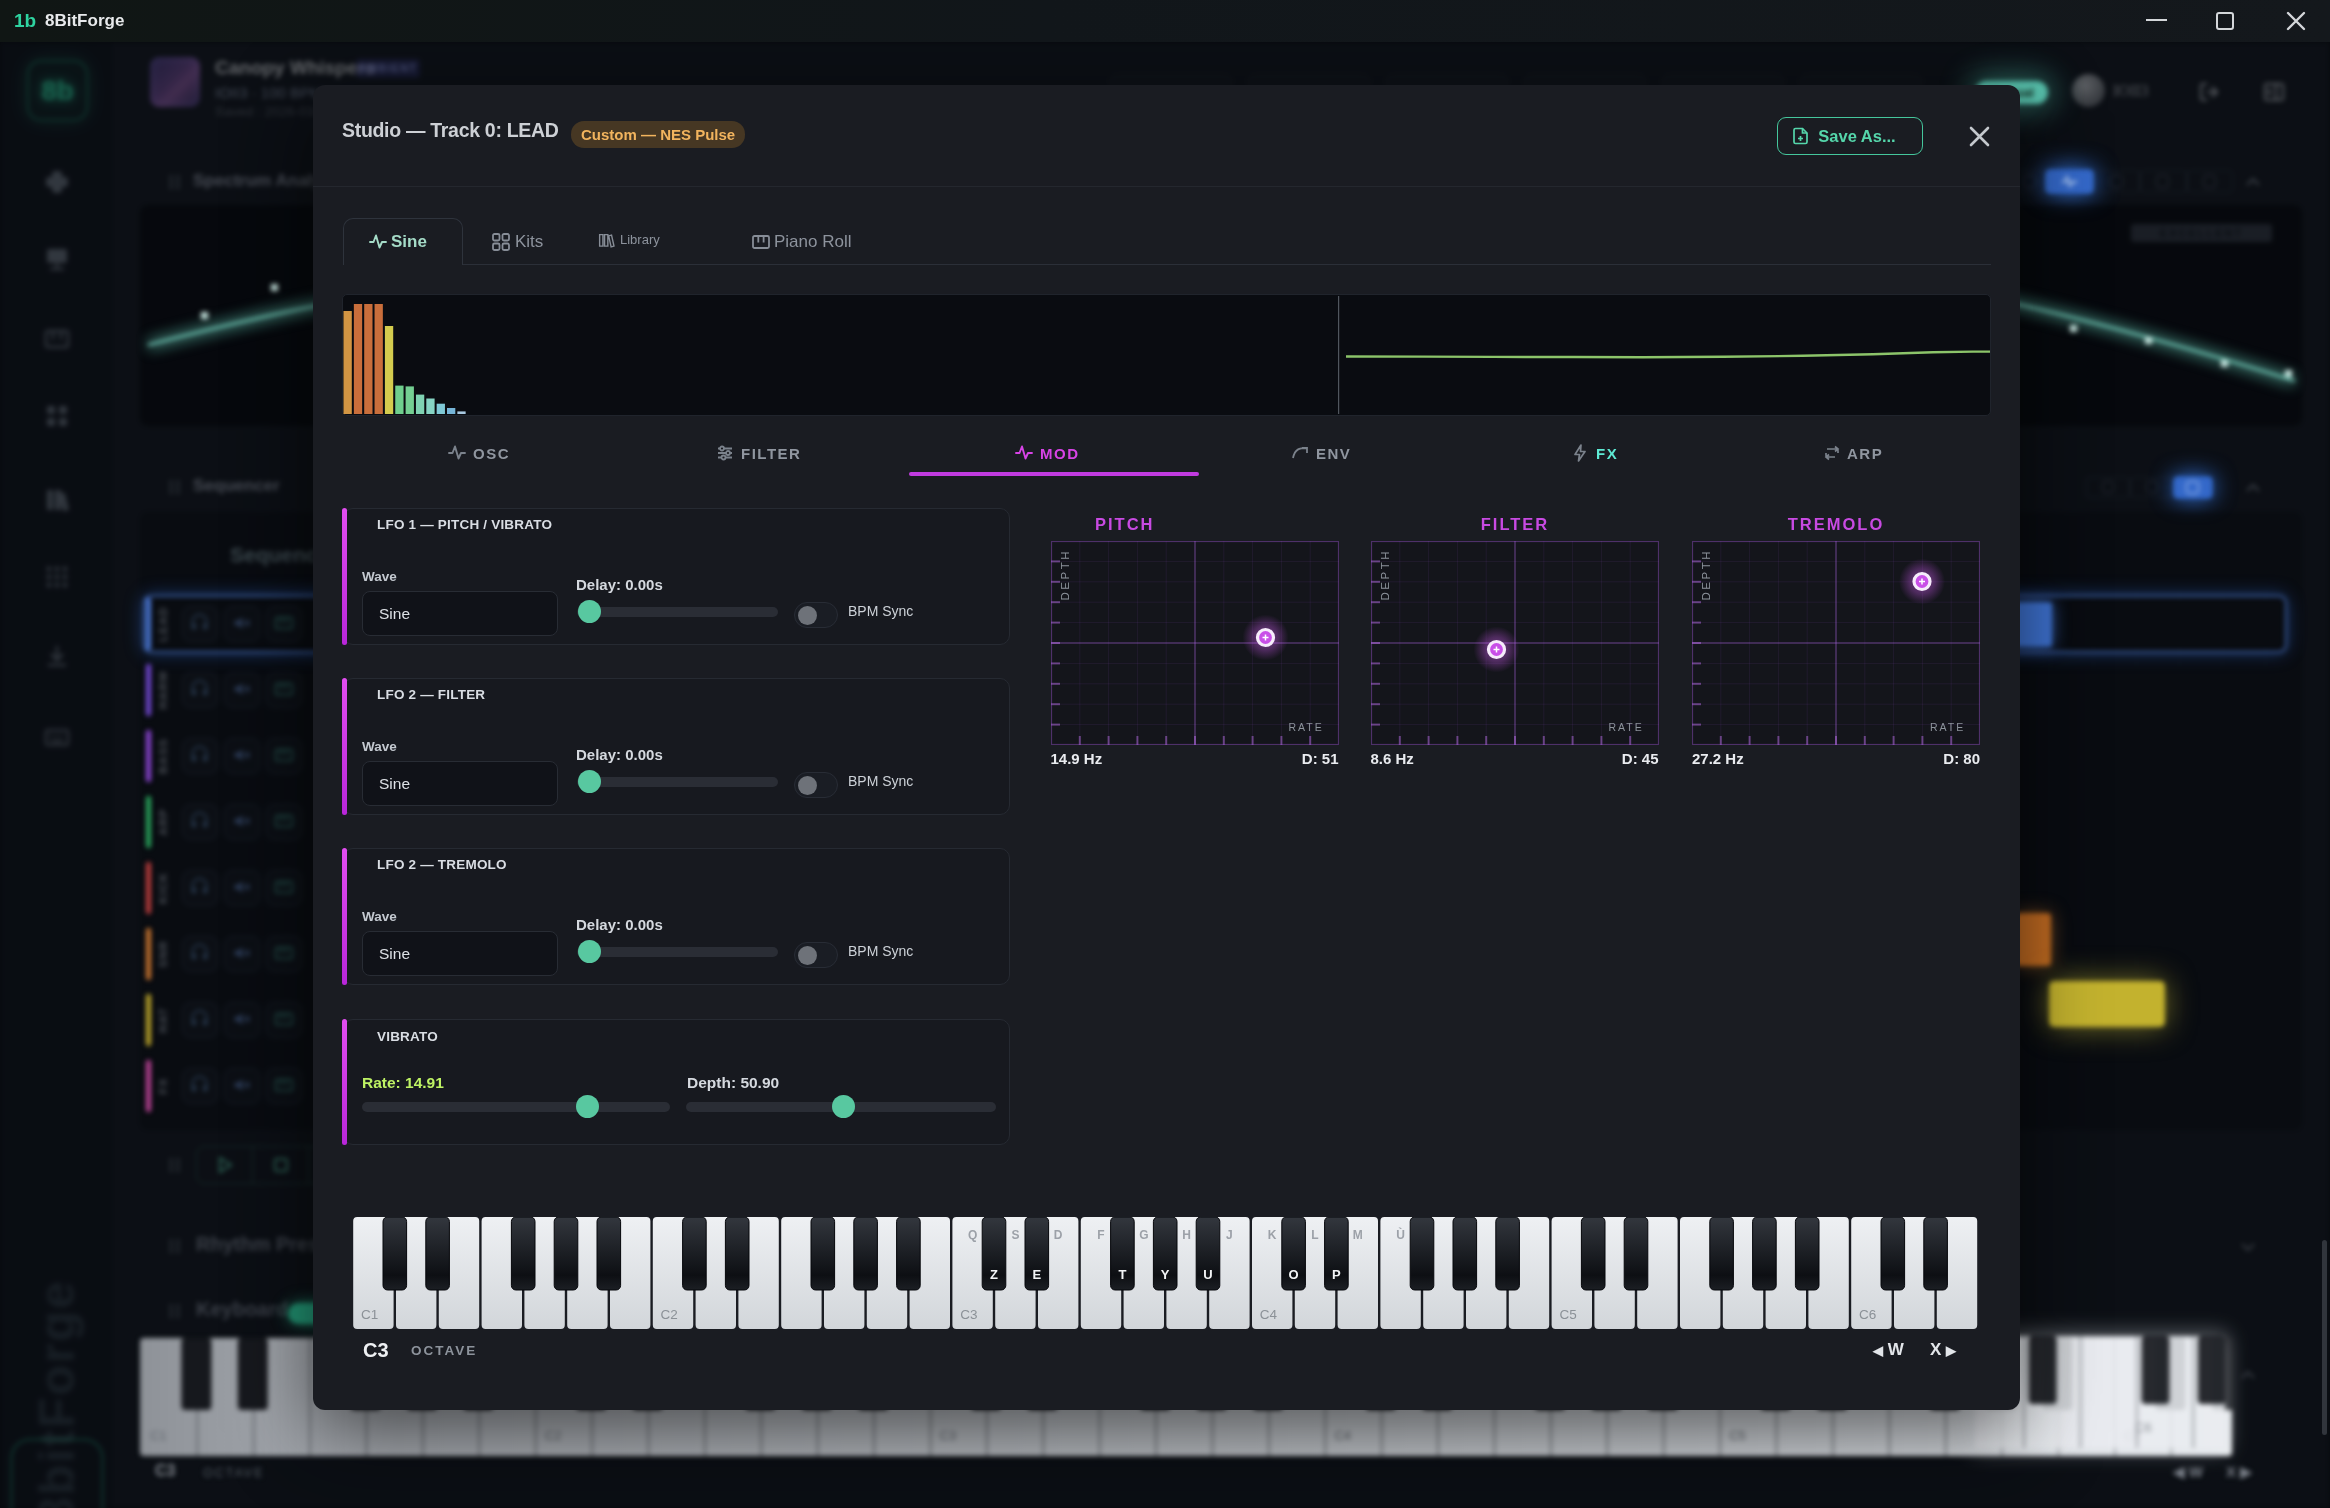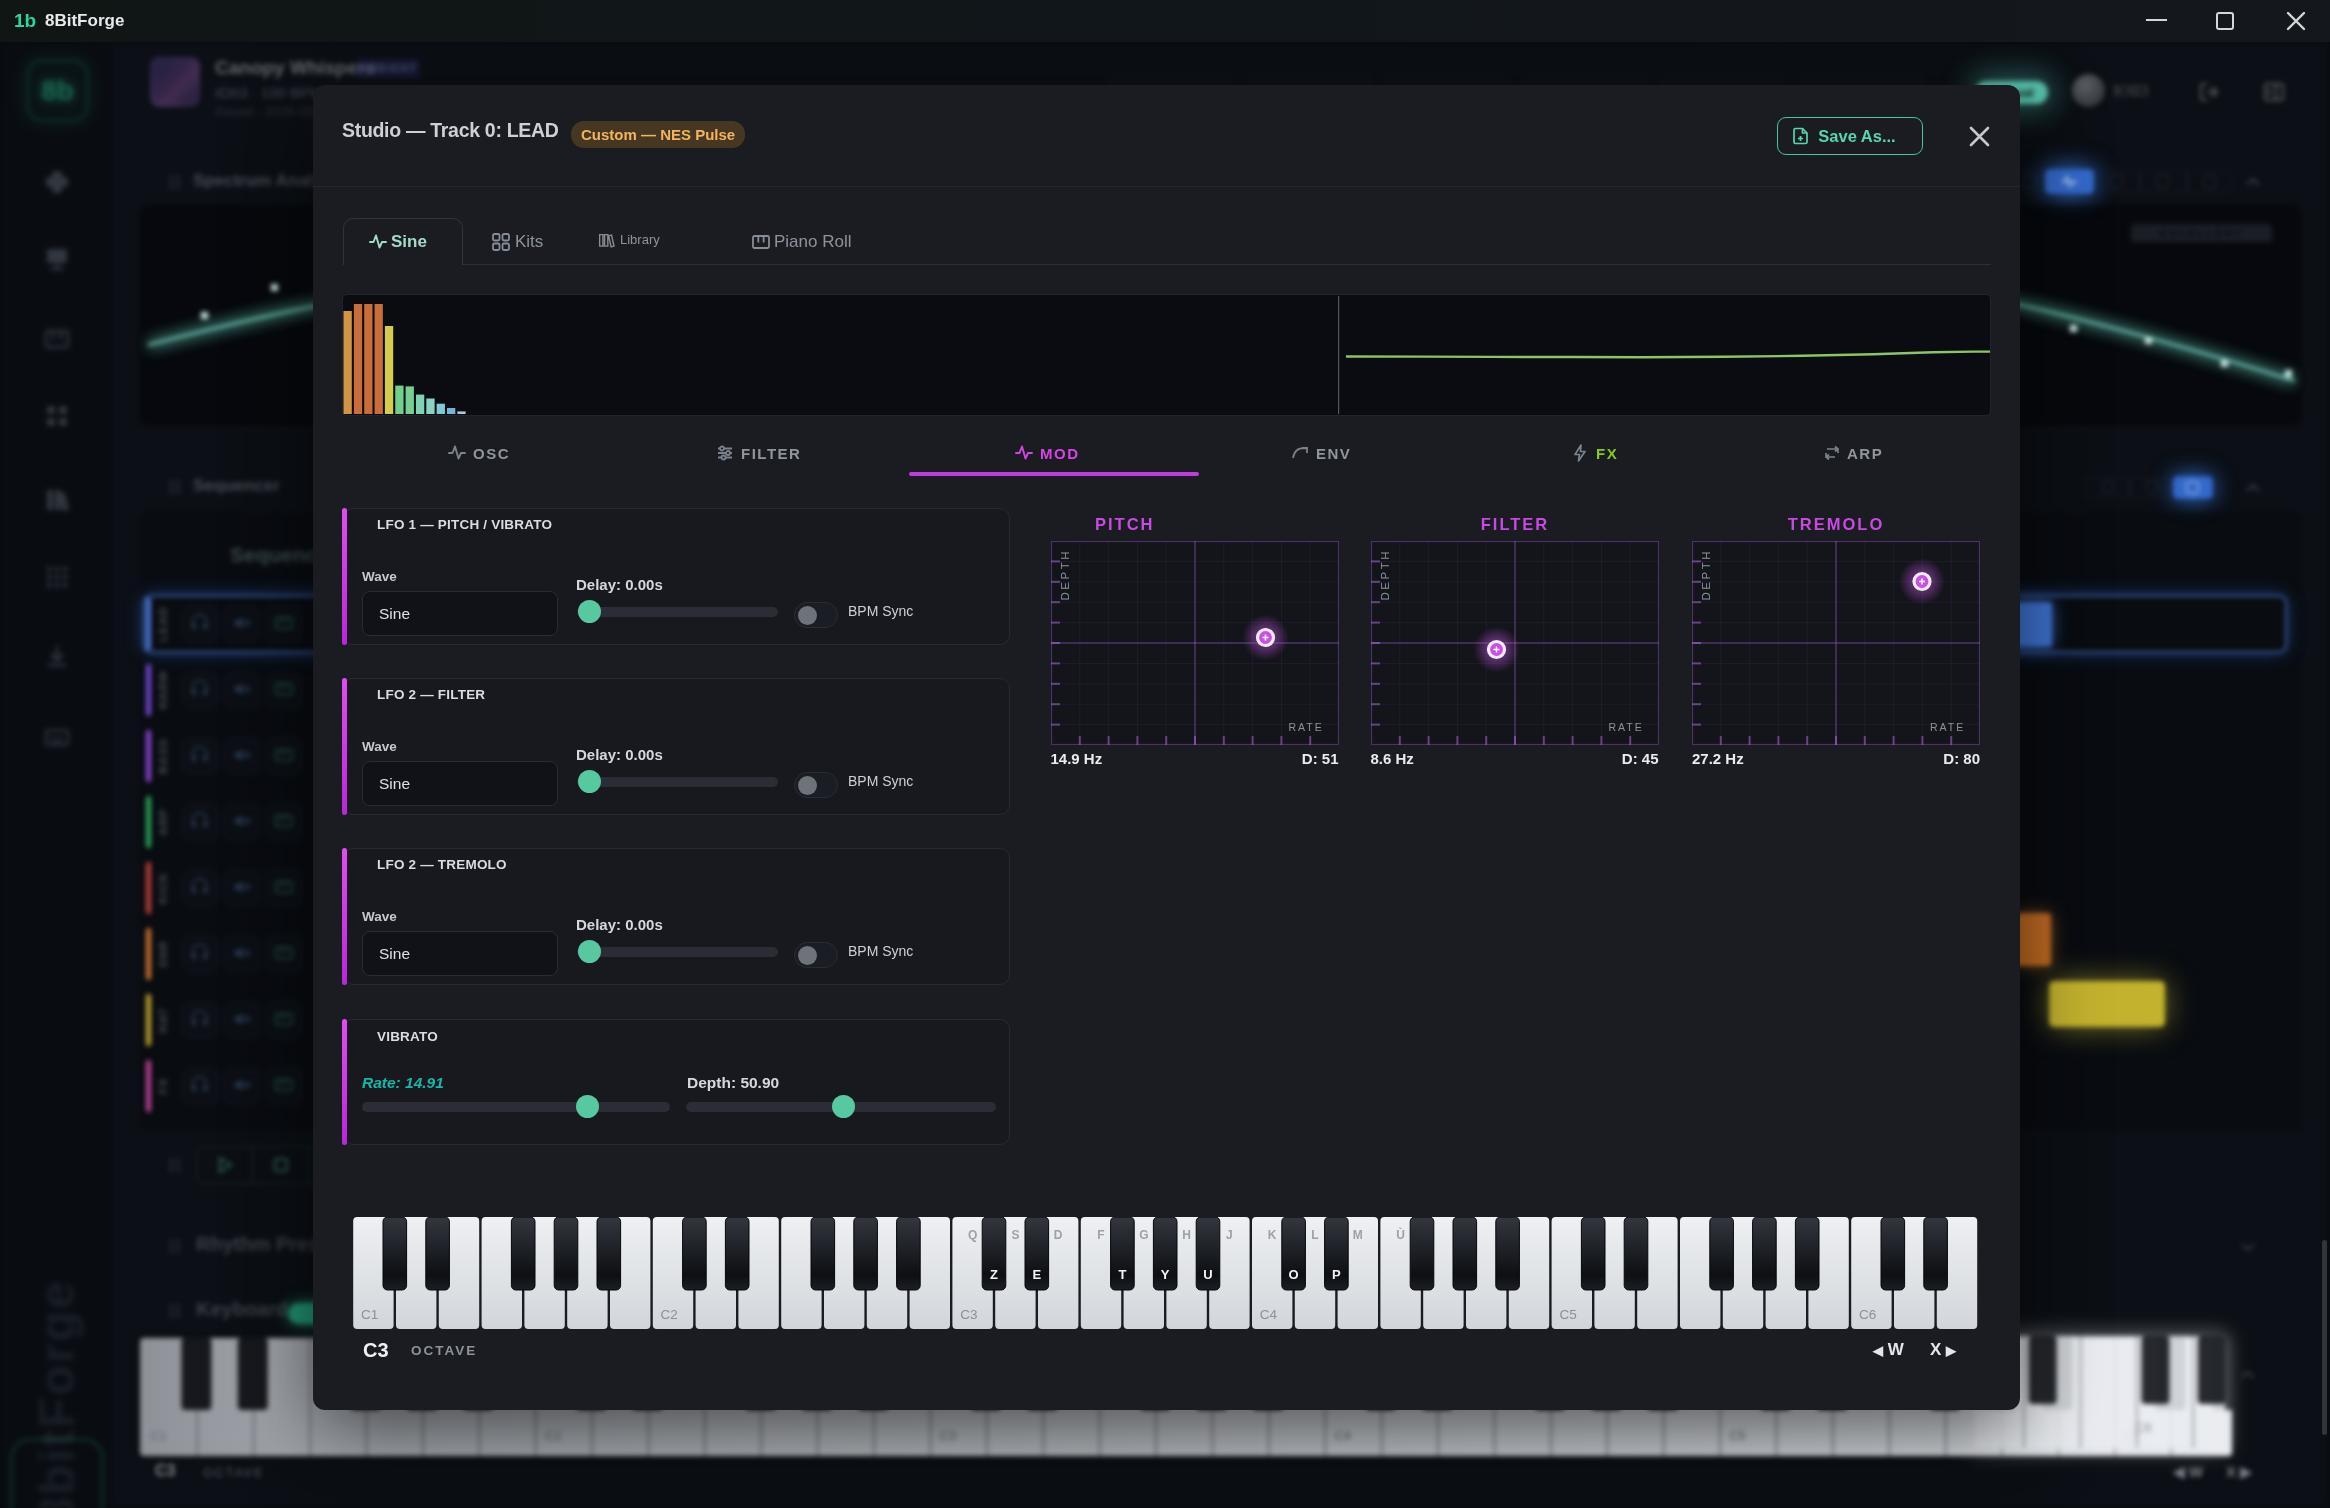--- a/index.html
+++ b/index.html
@@ -548,21 +548,21 @@
       <path d="M1 9 h3.5 l2.5-6.5 3.5 12 2.5-5.5 H17" fill="none" stroke="#d743e6" stroke-width="1.9" stroke-linejoin="round" stroke-linecap="round"></path>
     </svg>
 <div class="abs" style="left:727px;top:360px;font-size:15px;font-weight:700;letter-spacing:1.5px;color:#d743e6;">MOD</div>
 <svg class="abs" style="left:978px;top:359px;" width="18" height="18" viewBox="0 0 18 18">
       <path d="M2 14 C4 5,8 4,16 4 M11 4 h5 v5" fill="none" stroke="#7b828c" stroke-width="1.8"></path>
     </svg>
 <div class="abs" style="left:1003px;top:360px;font-size:15px;font-weight:700;letter-spacing:1.5px;color:#9096a0;">ENV</div>
 <svg class="abs" style="left:1258px;top:359px;" width="18" height="18" viewBox="0 0 18 18">
       <path d="M10 1 L4 10.5 h4.5 L7.5 17 L14 7.5 h-4.5 z" fill="none" stroke="#7b828c" stroke-width="1.7" stroke-linejoin="round"></path>
     </svg>
-<div class="abs" style="left:1283px;top:360px;font-size:15px;font-weight:700;letter-spacing:1.5px;color:#84cc16;">FX</div>
+<div class="abs" style="left:1283px;top:360px;font-size:15px;font-weight:700;letter-spacing:1.5px;color:#5eead4;">FX</div>
 <svg class="abs" style="left:1509px;top:359px;" width="18" height="18" viewBox="0 0 18 18">
       <path d="M5 5 h9 a2 2 0 0 1 2 2 v2 M13 13 H6 a2 2 0 0 1 -2 -2 V9 M13 2.5 L16 5 l-3 2.5 M7 10.5 L4 13 l3 2.5" fill="none" stroke="#7b828c" stroke-width="1.7"></path>
     </svg>
 <div class="abs" style="left:1534px;top:360px;font-size:15px;font-weight:700;letter-spacing:1.5px;color:#9096a0;">ARP</div>
 <div class="abs" style="left:596px;top:387px;width:290px;height:4px;background:#c13be0;border-radius:2px;"></div>
 <div class="abs" style="left:30px;top:423px;width:667px;height:137px;background:#17191f;border:1px solid #262a32;border-radius:10px;"></div>
     <div class="abs" style="left:29px;top:423px;width:5px;height:137px;background:linear-gradient(#e24df0,#b826d9);border-radius:3px;"></div>
     <div class="abs" style="left:64px;top:432px;font-size:13.5px;font-weight:700;letter-spacing:0.2px;color:#d9dde3;">LFO 1 — PITCH / VIBRATO</div>
     <div class="abs" style="left:49px;top:484px;font-size:13.5px;font-weight:600;color:#c4c9d0;">Wave</div>
     <div class="abs" style="left:49px;top:506px;width:196px;height:45px;background:#101218;border:1px solid #282c34;border-radius:8px;color:#dde1e6;font-size:15.5px;line-height:43px;padding-left:16px;">Sine</div>
@@ -590,21 +590,21 @@
     <div class="abs" style="left:49px;top:846px;width:196px;height:45px;background:#101218;border:1px solid #282c34;border-radius:8px;color:#dde1e6;font-size:15.5px;line-height:43px;padding-left:16px;">Sine</div>
     <div class="abs" style="left:263px;top:831px;font-size:15px;font-weight:600;color:#d5d9df;">Delay: 0.00s</div>
     <div class="abs" style="left:264px;top:862px;width:201px;height:10px;background:#2a2d35;border-radius:5px;"></div>
     <div class="abs" style="left:265px;top:855px;width:23px;height:23px;border-radius:50%;background:#58c8a0;"></div>
     <div class="abs" style="left:481px;top:857px;width:44px;height:26px;background:#1a1d24;border:1.5px solid #282c35;border-radius:13px;"></div>
     <div class="abs" style="left:485px;top:860.5px;width:19px;height:19px;border-radius:50%;background:#6e7279;"></div>
     <div class="abs" style="left:535px;top:858px;font-size:14px;color:#ccd1d7;">BPM Sync</div>
 <div class="abs" style="left:30px;top:934px;width:667px;height:126px;background:#17191f;border:1px solid #262a32;border-radius:10px;"></div>
 <div class="abs" style="left:29px;top:934px;width:5px;height:126px;background:linear-gradient(#e24df0,#b826d9);border-radius:3px;"></div>
 <div class="abs" style="left:64px;top:944px;font-size:13.5px;font-weight:700;letter-spacing:0.2px;color:#d9dde3;">VIBRATO</div>
-<div class="abs" style="left:49px;top:989px;font-size:15.5px;font-weight:600;color:#14b8a6;font-style:italic;">Rate: 14.91</div>
+<div class="abs" style="left:49px;top:989px;font-size:15.5px;font-weight:600;color:#bef264;">Rate: 14.91</div>
 <div class="abs" style="left:49px;top:1017px;width:308px;height:10px;background:#2a2d35;border-radius:5px;"></div>
 <div class="abs" style="left:263px;top:1010px;width:23px;height:23px;border-radius:50%;background:#58c8a0;"></div>
 <div class="abs" style="left:374px;top:989px;font-size:15.5px;font-weight:600;color:#d5d9df;">Depth: 50.90</div>
 <div class="abs" style="left:373px;top:1017px;width:310px;height:10px;background:#2a2d35;border-radius:5px;"></div>
 <div class="abs" style="left:519px;top:1010px;width:23px;height:23px;border-radius:50%;background:#58c8a0;"></div>
 <div class="abs" style="left:782px;top:430px;width:200px;text-align:left;font-size:16.5px;font-weight:700;letter-spacing:2px;color:#c84ae2;">PITCH</div>
     <svg class="abs" style="left:737.5px;top:455.5px;" width="288" height="204" viewBox="0 0 288 204">
       <rect x="0" y="0" width="288" height="204" fill="#14151b"></rect>
       <line x1="28.8" y1="0" x2="28.8" y2="204" stroke="rgba(168,90,230,0.09)" stroke-width="1"></line>
       <line x1="0" y1="20.4" x2="288" y2="20.4" stroke="rgba(168,90,230,0.09)" stroke-width="1"></line>

